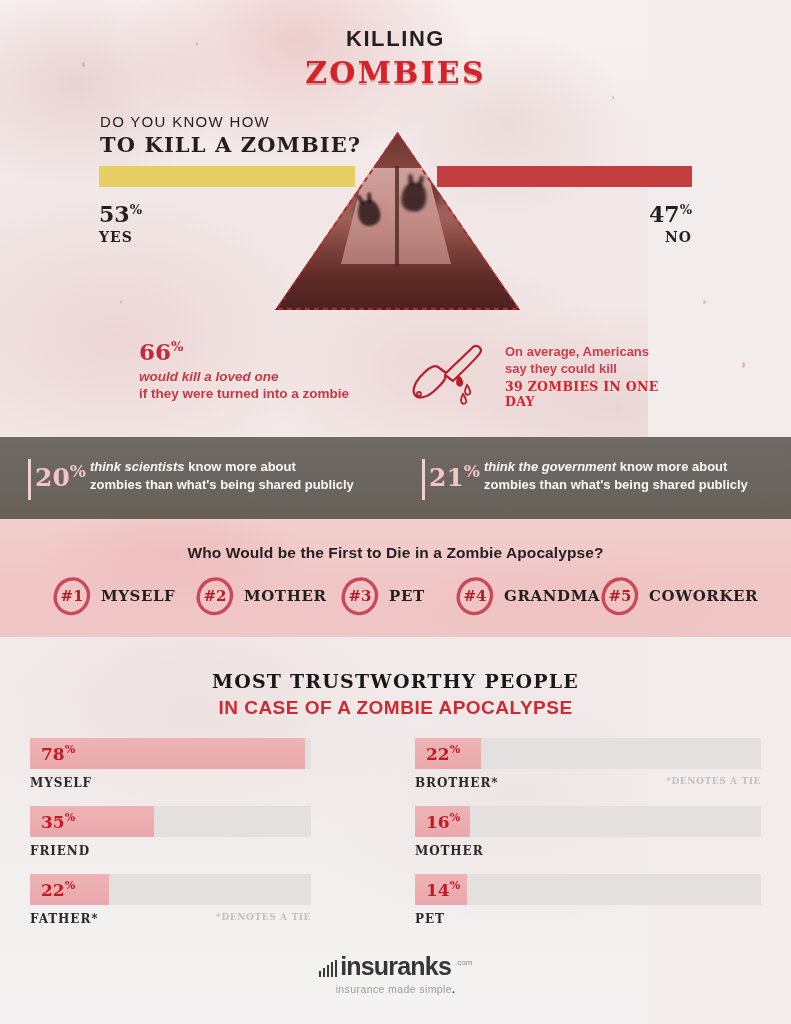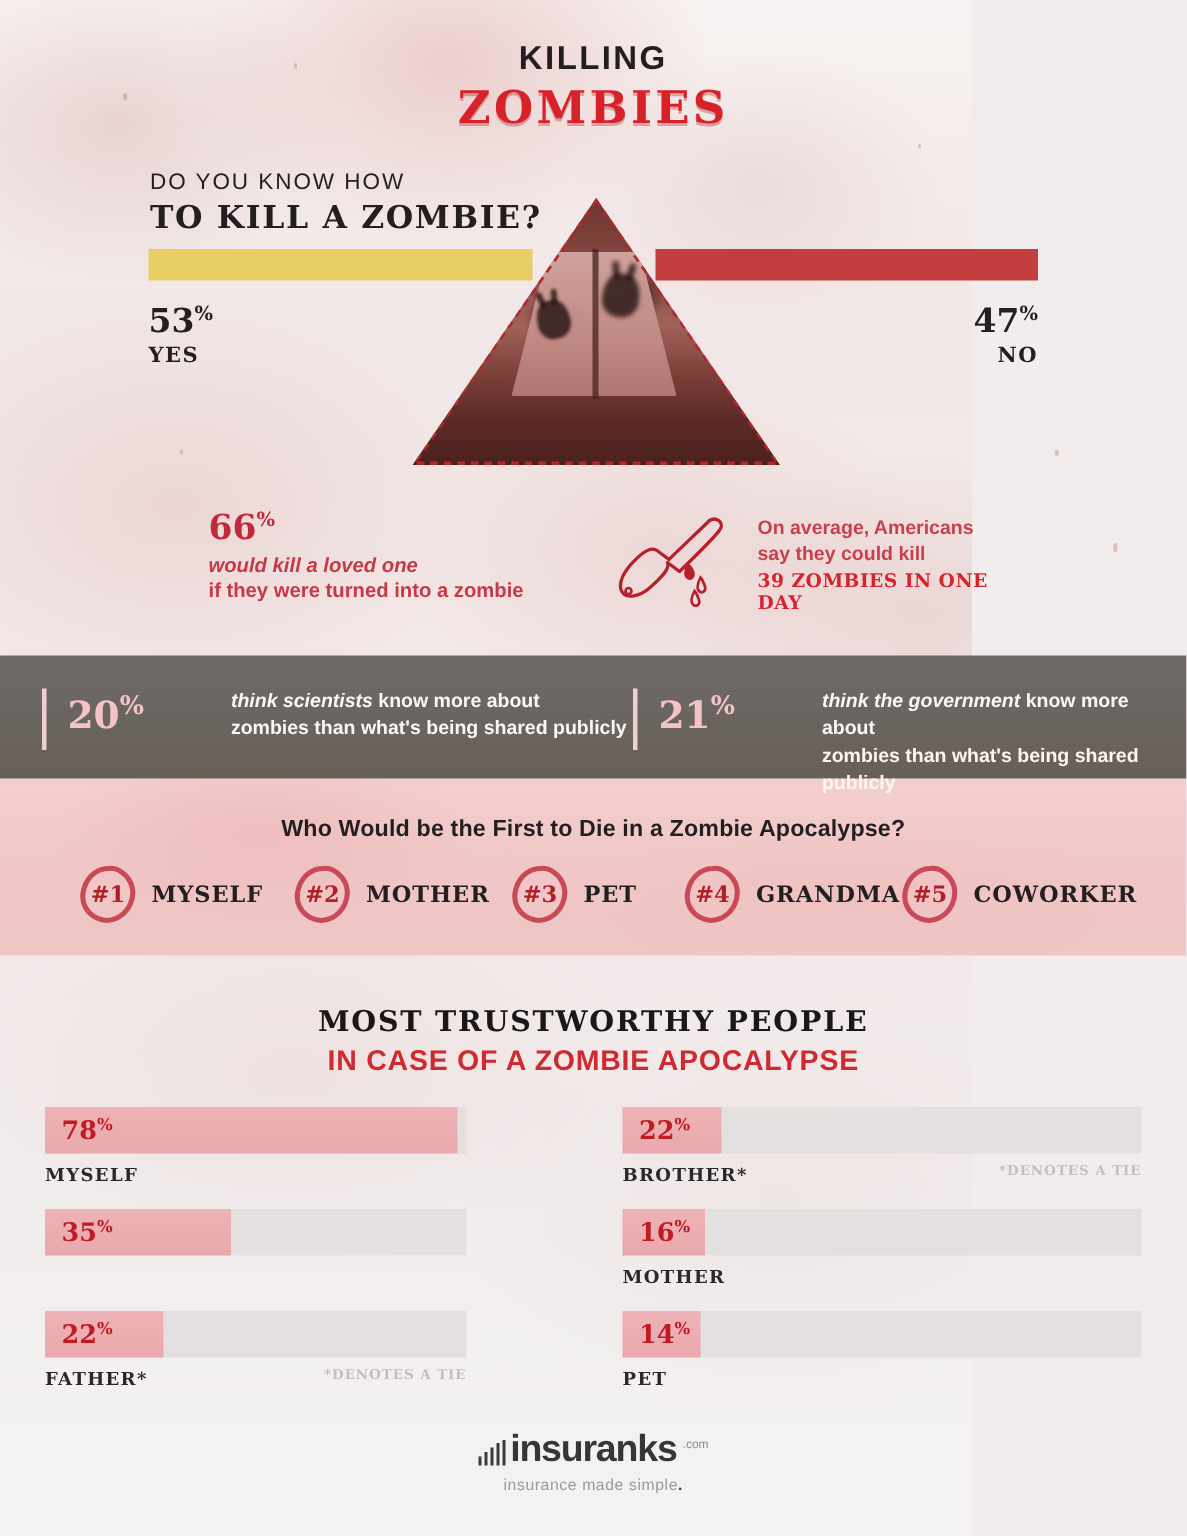--- a/index.html
+++ b/index.html
@@ -90,26 +90,26 @@
 
   .knife { position:absolute; left:410px; top:343px; width:84px; height:62px; z-index:6; }
   .stat-kill { position:absolute; left:505px; top:343px; z-index:6; width:180px; }
   .stat-kill .t { font-size:13px; font-weight:bold; color:#c8404c; line-height:1.32; }
   .stat-kill .t2 { font-family:"DejaVu Serif", serif; font-size:12.5px; font-weight:bold;
                    letter-spacing:.3px; color:#d7242c; margin-top:2px; }
 
   
   .band-gray { position:absolute; left:0; top:437px; width:791px; height:82px;
                background:linear-gradient(180deg,#706a66 0%,#6b6561 50%,#676057 100%); z-index:4; }
-  .gs { position:absolute; top:21px; display:flex; align-items:flex-start; gap:14px; }
+  .gs { position:absolute; top:21px; display:flex; align-items:flex-start; gap:4px; }
   .gs .rule { width:3px; height:41px; background:#f0cfd2; flex:none; margin-top:1px;}
   .gs .pc { font-family:"DejaVu Serif", serif; font-size:25px; font-weight:bold;
             color:#f3c3c8; line-height:1; white-space:nowrap; margin-top:5px;}
   .gs .pc sup { font-size:17px; }
-  .gs .tx { color:#fdf6f4; font-size:13px; font-weight:bold; line-height:1.42;margin-left:44px; }
+  .gs .tx { color:#fdf6f4; font-size:13px; font-weight:bold; line-height:1.42; }
   .gs .tx i { font-style:italic; }
   .gs-1 { left:28px; } .gs-2 { left:422px; }
 
   
   .band-pink { position:absolute; left:0; top:519px; width:791px; height:118px;
                background:
                  radial-gradient(ellipse 200px 80px at 22% 30%, rgba(236,180,180,.55), rgba(236,180,180,0) 70%),
                  radial-gradient(ellipse 240px 80px at 72% 70%, rgba(240,190,190,.45), rgba(240,190,190,0) 70%),
                  linear-gradient(180deg,#f2cfcd 0%,#f0c6c6 55%,#eec6c4 100%);
                z-index:3; }
@@ -305,20 +305,21 @@
         <div class="val"><span>78</span><sup>%</sup></div>
       </div>
       <div class="cap">MYSELF</div>
     </div>
 
     <div class="brow" style="left:30px;top:68px;width:281px;">
       <div class="track">
         <div class="fill" style="width:44%"></div>
         <div class="val"><span>35</span><sup>%</sup></div>
       </div>
+      <div class="cap">FRIEND</div>
     </div>
 
     <div class="brow" style="left:30px;top:136px;width:281px;">
       <div class="track">
         <div class="fill" style="width:28%"></div>
         <div class="val"><span>22</span><sup>%</sup></div>
       </div>
       <div class="cap">FATHER*</div>
       <div class="tie">*DENOTES A TIE</div>
     </div>

